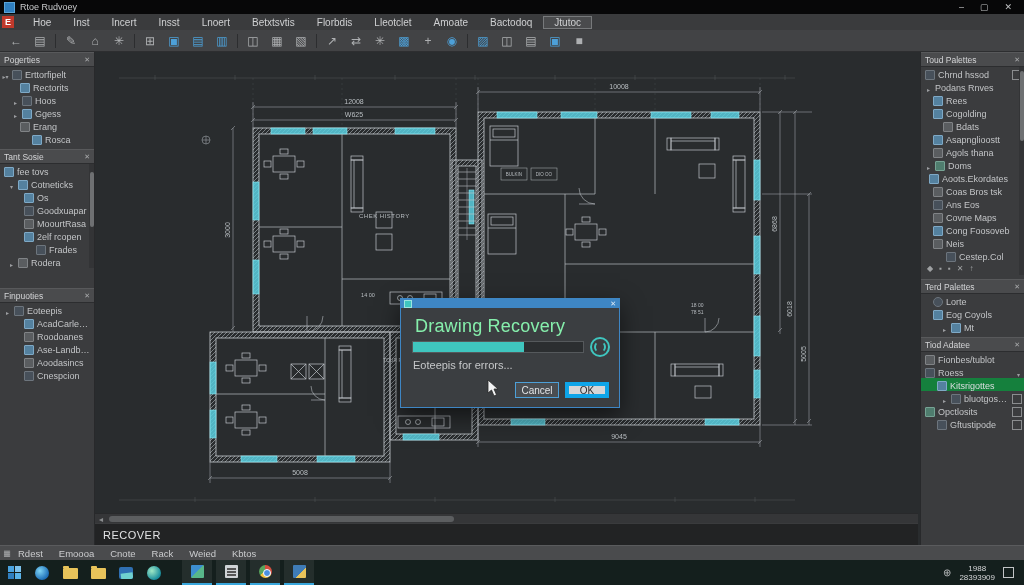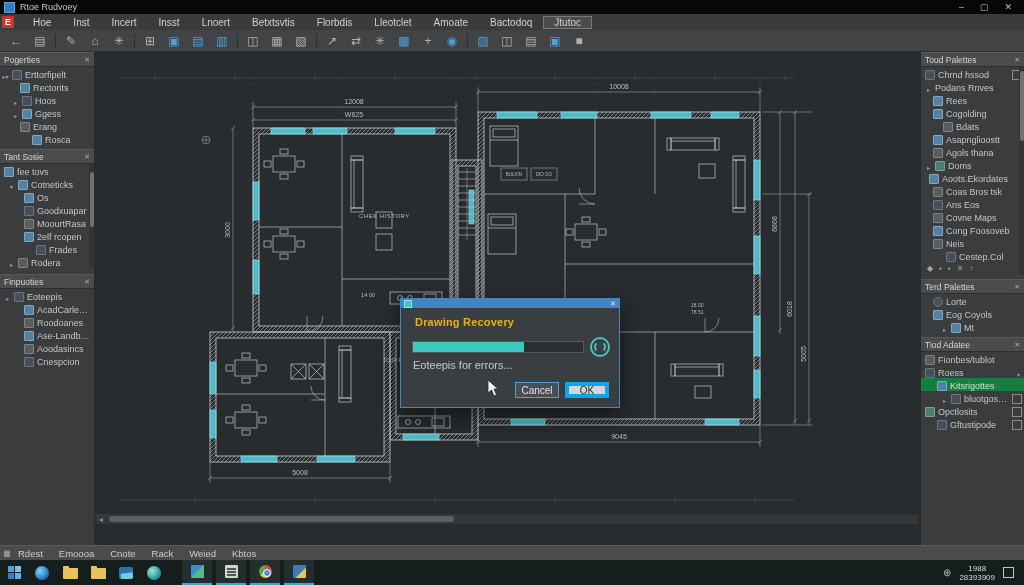--- a/index.html
+++ b/index.html
@@ -78,21 +78,21 @@
   .g4{background:linear-gradient(135deg,#3f7cb6 60%,#e8c35a 60%)}
   .tray{margin-left:auto;display:flex;align-items:center;gap:8px;padding-right:10px}
   .tray .globe{font-size:10px;color:#b9bbbd}
   .clock{font-size:8px;line-height:9px;color:#d6d7d9;text-align:center}
   .action{width:11px;height:11px;border:1px solid #c2c4c6;box-sizing:border-box}
   
   .dialog{left:400px;top:298px;width:220px;height:110px;background:#3b3e41;border:1px solid #3e86c4;box-shadow:0 8px 22px rgba(0,0,0,.55);z-index:20;box-sizing:border-box}
   .dlg-strip{height:9px;background:#3e86c4;display:flex;align-items:center;padding:0 3px}
   .dlg-strip .dicon{width:6px;height:6px;background:#3fc6bf;border:1px solid #9be5e0}
   .dlg-strip .dx{margin-left:auto;font-size:7px;color:#dce9f4;line-height:9px}
-  .dlg-title{font-size:11px;color:#eab308;padding:8px 0 0 14px;font-weight:bold;letter-spacing:.2px}
+  .dlg-title{font-size:18px;color:#86efac;padding:8px 0 0 14px;font-weight:normal;letter-spacing:.2px}
   .pbar{position:absolute;left:11px;top:42px;width:172px;height:12px;background:#2b2e30;border:1px solid #55595c;box-sizing:border-box}
   .pfill{height:100%;background:#3fc6bf}
   .spinner{position:absolute;right:9px;top:38px;width:20px;height:20px;border-radius:50%;border:2px solid #3fc6bf;box-sizing:border-box;display:flex;align-items:center;justify-content:center}
   .spinner::after{content:"";width:8px;height:8px;border-radius:50%;border:2px solid transparent;border-left-color:#3fc6bf;border-right-color:#3fc6bf}
   .dlg-msg{position:absolute;left:12px;top:60px;font-size:11px;color:#c6c8ca}
   .dlg-btns{position:absolute;right:10px;top:83px;display:flex;gap:6px}
   .btn{height:16px;min-width:44px;font-size:10px;display:flex;align-items:center;justify-content:center;box-sizing:border-box}
   .btn.cancel{background:#4a4e52;border:1px solid #4da0d8;color:#e2e4e6}
   .btn.ok{background:#d5d6d7;border:4px solid #0ea5e9;color:#2b2d2f}
   .cursor{left:487px;top:379px;z-index:30}
@@ -226,21 +226,21 @@
     <div class="tree-item" style="padding-left:8px">
         <span class="expander">▸</span>
         <span class="ticon gray"></span>
         <span class="lbl">Rodera</span>
       </div>
     <div class="vscroll">
         <div class="thumb" style="top:8px;height:55px"></div>
       </div>
   </div>
 
-  <div class="panel-h" style="margin-top:6px">
+  <div class="panel-h" style="margin-top:20px">
     <span>Finpuoties</span>
     <span class="x">✕</span>
   </div>
   <div class="tree-item" style="padding-left:4px">
       <span class="expander">▸</span>
       <span class="ticon dark"></span>
       <span class="lbl">Eoteepis</span>
     </div>
   <div class="tree-item" style="padding-left:24px">
       <span class="ticon"></span>
@@ -454,20 +454,23 @@
       <text x="596" y="243" font-size="5">18 00</text>
       <text x="596" y="250" font-size="5">78 51</text>
       <text x="288" y="298" font-size="5">TOUR FOYD</text>
     </g>
   </svg>
 
   <div class="hscroll">
     <span class="larr">◄</span>
     <span class="thumb"></span>
   </div>
+  <div class="cmdline">
+      <span>RECOVER</span>
+    </div>
 </div>
 
 <div class="abs side right">
   <div class="panel-h">
     <span>Toud Palettes</span>
     <span class="x">✕</span>
   </div>
   <div style="position:relative">
     <div class="tree-item" style="padding-left:4px">
         <span class="ticon dark"></span>

